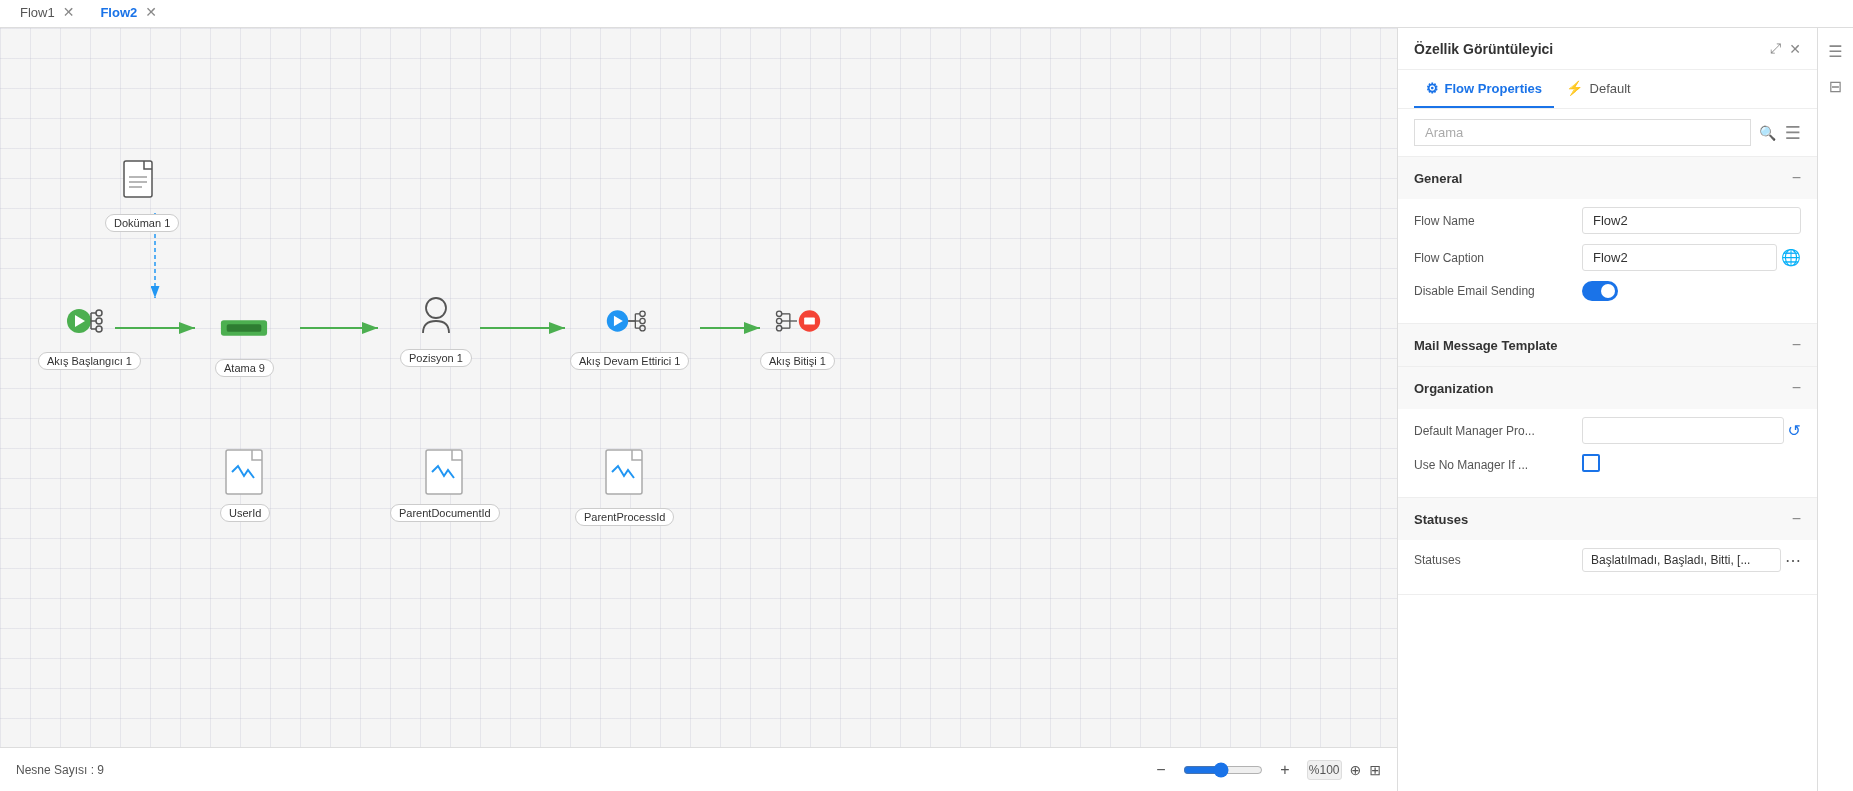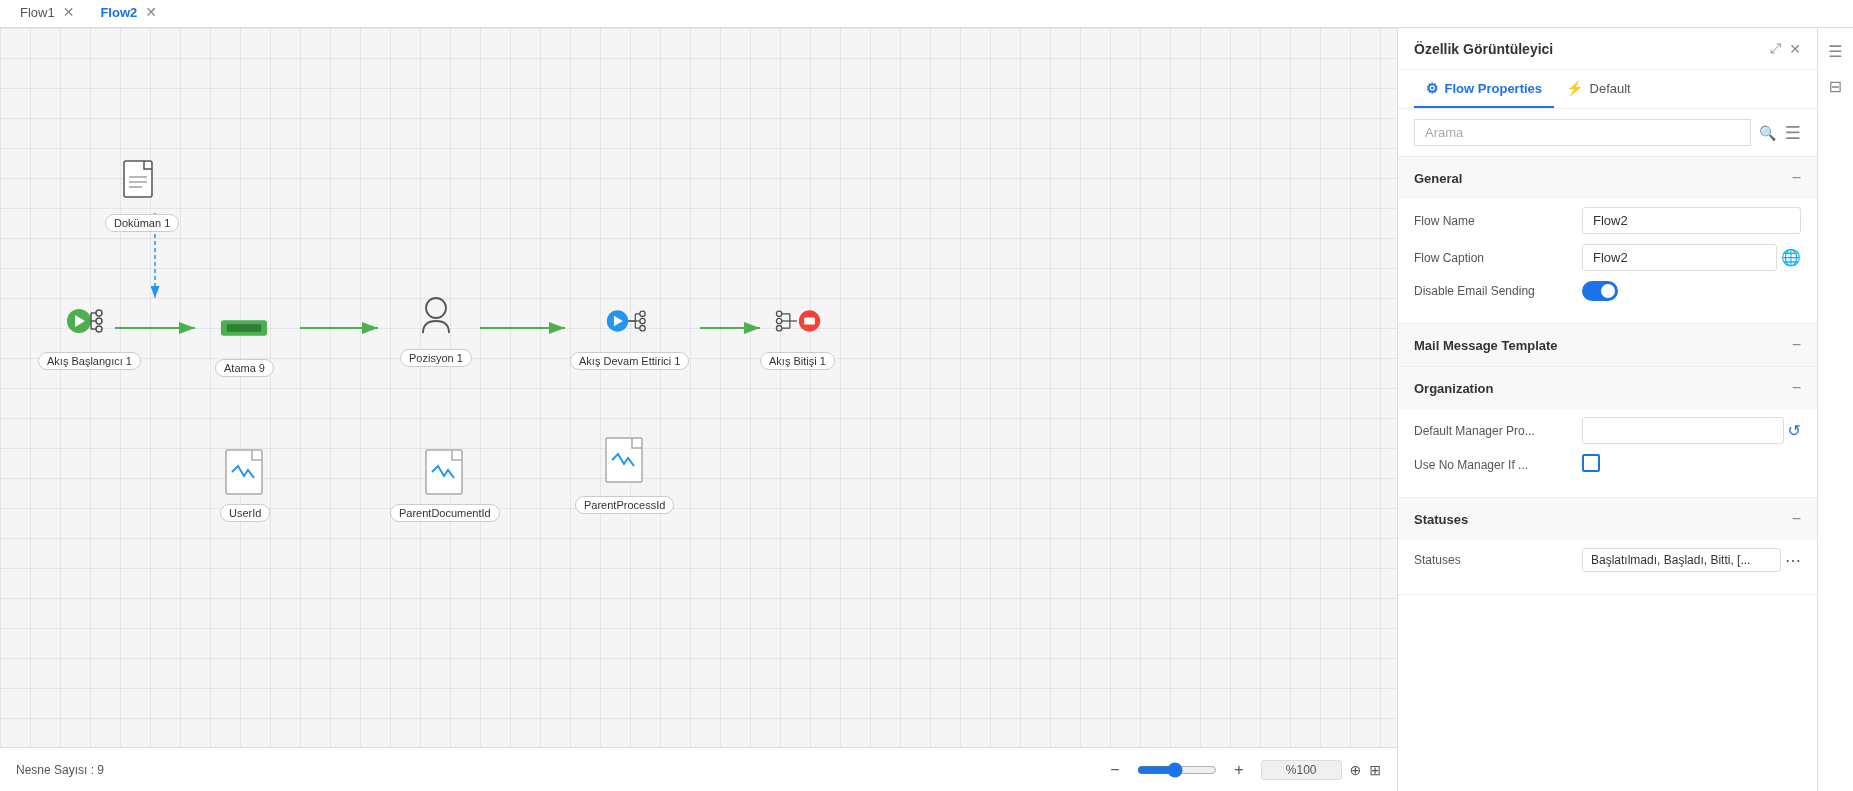--- a/index.html
+++ b/index.html
@@ -35,21 +35,21 @@
     .status-bar {
       position: absolute; bottom: 0; left: 0; right: 0;
       background: #fff; border-top: 1px solid #ddd;
       height: 44px; display: flex; align-items: center; padding: 0 16px;
       justify-content: space-between;
     }
     .status-left { font-size: 12px; color: #555; }
     .zoom-controls { display: flex; align-items: center; gap: 8px; }
     .zoom-btn { background: none; border: none; cursor: pointer; color: #555; font-size: 16px; width: 28px; height: 28px; display: flex; align-items: center; justify-content: center; }
     .zoom-slider { width: 80px; accent-color: #1a73e8; }
-    .zoom-value { font-size: 12px; color: #555; background: #f0f0f0; border: 1px solid #ddd; padding: 2px 24px; border-radius: 3px; }
+    .zoom-value { font-size: 12px; color: #555; background: #f0f0f0; border: 1px solid #ddd; padding: 2px 1px; border-radius: 3px; }
     .zoom-icon-btn { background: none; border: none; cursor: pointer; color: #555; font-size: 14px; }
 
     
     .flow-node {
       position: absolute; display: flex; flex-direction: column; align-items: center; gap: 6px;
     }
     .node-icon {
       width: 50px; height: 50px; display: flex; align-items: center; justify-content: center;
     }
     .node-label {
@@ -306,21 +306,21 @@
       <div class="node-icon">
         <svg width="46" height="50" viewBox="0 0 46 50">
           <rect x="4" y="2" width="36" height="44" rx="2" fill="#fff" stroke="#aaa" stroke-width="1.5"></rect>
           <path d="M30 2 L30 12 L40 12" fill="none" stroke="#aaa" stroke-width="1.5"></path>
           <polyline points="10,24 16,18 22,28 26,22 32,30" fill="none" stroke="#2196f3" stroke-width="2"></polyline>
         </svg>
       </div>
       <div class="node-label">ParentDocumentId</div>
     </div>
 
-    <div class="flow-node" style="left:575px; top:408px;gap:10px;">
+    <div class="flow-node" style="left:575px; top:420px;gap:10px;">
       <div class="node-icon">
         <svg width="46" height="50" viewBox="0 0 46 50">
           <rect x="4" y="2" width="36" height="44" rx="2" fill="#fff" stroke="#aaa" stroke-width="1.5"></rect>
           <path d="M30 2 L30 12 L40 12" fill="none" stroke="#aaa" stroke-width="1.5"></path>
           <polyline points="10,24 16,18 22,28 26,22 32,30" fill="none" stroke="#2196f3" stroke-width="2"></polyline>
         </svg>
       </div>
       <div class="node-label">ParentProcessId</div>
     </div>
 

